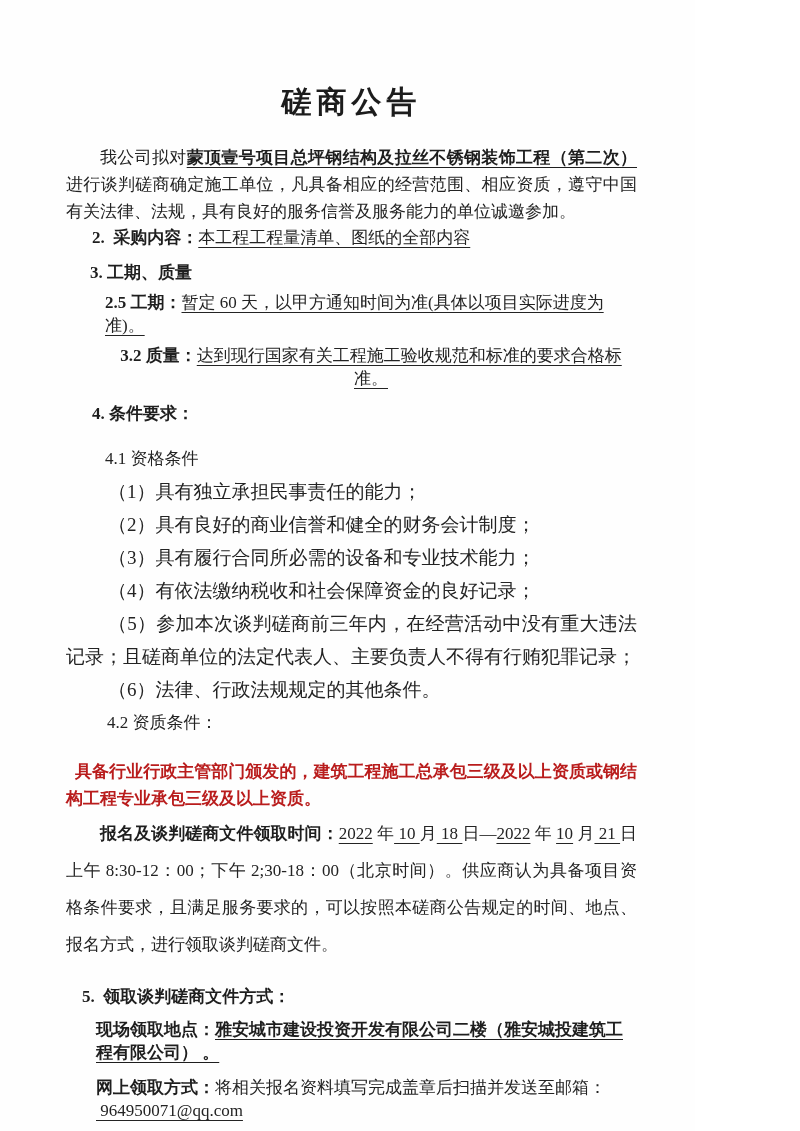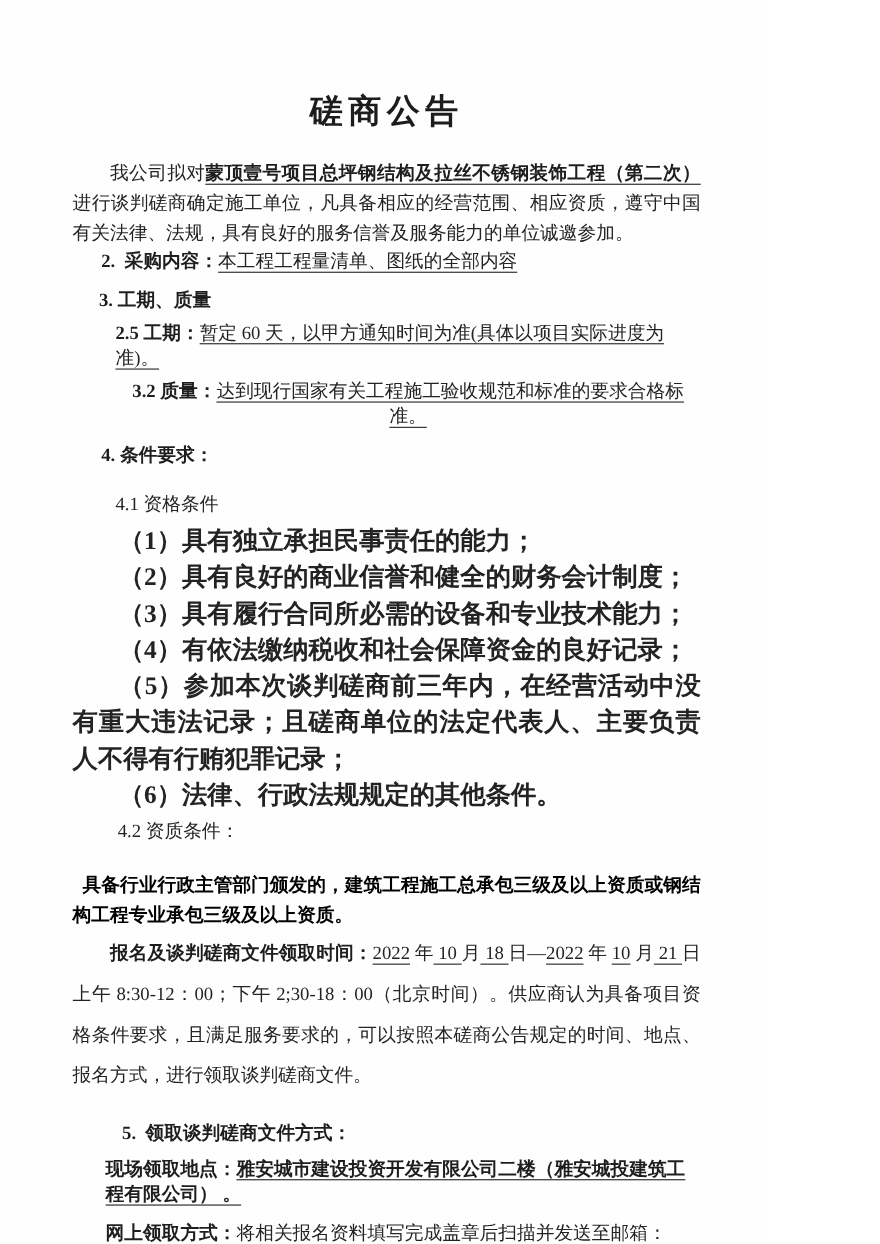--- a/index.html
+++ b/index.html
@@ -42,44 +42,43 @@
     line-height: 23px;
   }
   .r-name    { margin-top: 1px;  margin-left: 26px; }
   .r-content { margin-top: 1px;  margin-left: 26px; }
   .r-sched   { margin-top: 12px; margin-left: 24px; }
   .r-dur     { margin-top: 7px;  margin-left: 39px; }
   .r-qual    { margin-top: 7px;  margin-left: 39px; text-align: center; }
   .r-req     { margin-top: 12px; margin-left: 26px; }
   .r-41      { margin-top: 17px; margin-left: 39px; font-size: 17px; line-height: 33px; }
   .cond {
-    font-size: 23px;
+    font-size: 19px;
     line-height: 33px;
     text-indent: 42px;
     text-align: justify;
-    font-weight: bold;
   }
   .r-42 { margin-left: 41px; font-size: 17px; line-height: 33px; }
   .cred {
     margin-top: 19px;
     font-size: 17px;
     font-weight: bold;
     line-height: 27px;
     text-indent: 9px;
     text-align: justify;
-    color: #000000;
+    color: #b91c1c;
   }
   .reg {
     margin-top: 3px;
     font-size: 17px;
     line-height: 37px;
     text-indent: 34px;
     text-align: justify;
   }
-  .r-s5     { margin-top: 22px; margin-left: 45px; }
+  .r-s5     { margin-top: 22px; margin-left: 16px; }
   .r-onsite { margin-top: 10px; margin-left: 30px; }
   .r-online { margin-top: 12px; margin-left: 30px; }
   .b  { font-weight: bold; color: #1e1e1e; }
   .u  {
     text-decoration: underline;
     text-underline-offset: 4px;
     text-decoration-thickness: 1px;
   }
   .bu {
     font-weight: bold;

